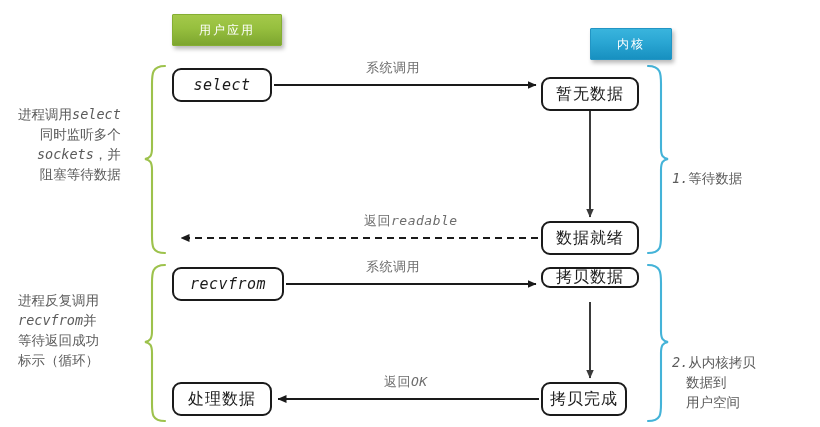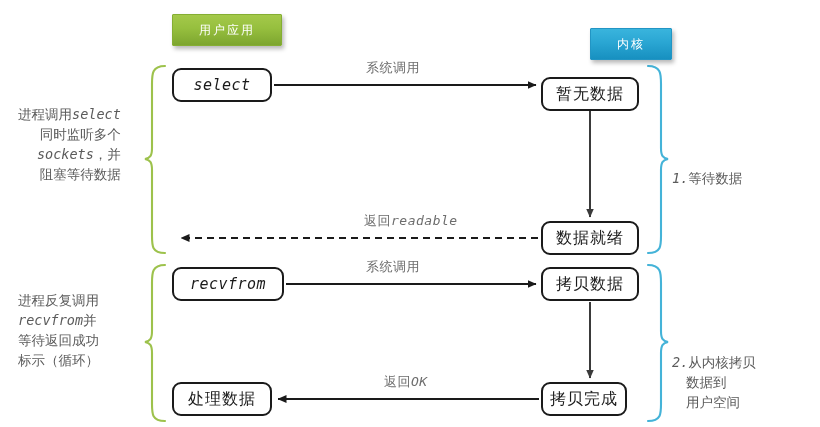--- a/index.html
+++ b/index.html
@@ -64,21 +64,21 @@
   .node.mono {
     font-family: "DejaVu Sans Mono", monospace;
     font-style: italic;
     font-size: 15px;
     letter-spacing: 0.5px;
   }
   #node-select     { left: 172px; top: 68px;  width: 100px; height: 34px; }
   #node-nodata     { left: 541px; top: 77px;  width: 98px;  height: 34px; }
   #node-ready      { left: 541px; top: 221px; width: 98px;  height: 34px; }
   #node-recvfrom   { left: 172px; top: 267px; width: 112px; height: 34px; }
-  #node-copying    { left: 541px; top: 267px; width: 98px;  height: 34px; }
+  #node-copying    { left: 541px; top: 267px; width: 98px;  height: 21px; }
   #node-process    { left: 172px; top: 382px; width: 100px; height: 34px; }
   #node-copydone   { left: 541px; top: 382px; width: 86px;  height: 34px; }
 
   
   .edge-label {
     position: absolute;
     font-size: 13px;
     color: #6d6d6d;
     white-space: nowrap;
     letter-spacing: 0.5px;

